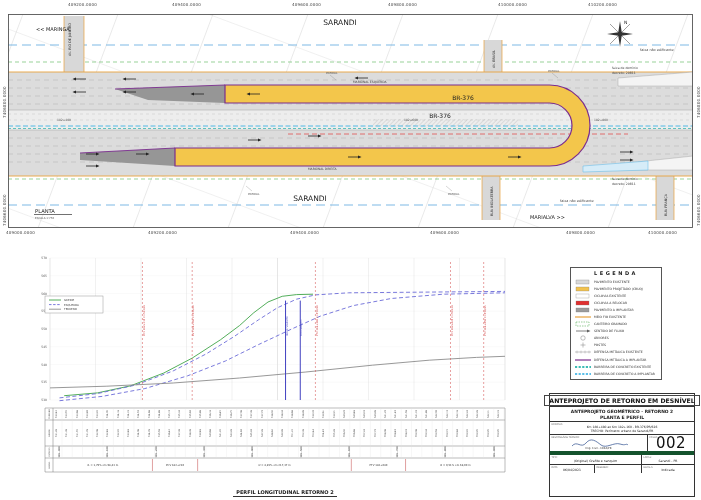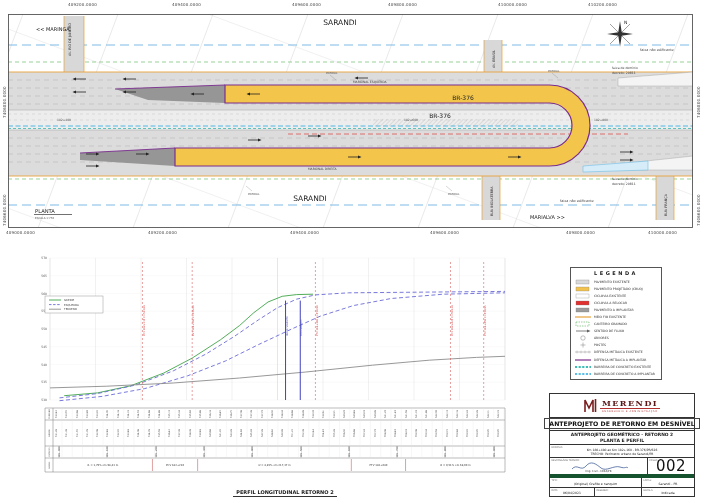--- a/index.html
+++ b/index.html
@@ -548,30 +548,20 @@
         <div class="legend-item">
           <svg width="16" height="6" viewBox="0 0 16 6">
             <line x1="0" y1="3" x2="16" y2="3" stroke="#29ABE2" stroke-width="1.7" stroke-dasharray="2.2 1.4"></line>
           </svg>
           <span class="legend-label">BARREIRA DE CONCRETO A IMPLANTAR</span>
         </div>
       </div>
   </div>
 
   <div class="titleblock">
-    <div class="tb-logo">
-      <svg width="13" height="15" viewBox="0 0 13 15" style="position:static">
-        <path d="M1 14 L1 2 L5 10 L9 2 L9 14" fill="none" stroke="#7A1F1F" stroke-width="1.6"></path>
-        <line x1="11.5" y1="1" x2="11.5" y2="14" stroke="#7A1F1F" stroke-width="1.6"></line>
-      </svg>
-      <div class="tb-logo-textcol">
-        <div class="tb-logo-name">MERENDI</div>
-        <div class="tb-logo-sub">ENGENHARIA E ADMINISTRAÇÃO</div>
-      </div>
-    </div>
     <div class="tb-title">
       <span>ANTEPROJETO DE RETORNO EM DESNÍVEL</span>
     </div>
     <div class="tb-sub">
       <div class="s1">ANTEPROJETO GEOMÉTRICO - RETORNO 2</div>
       <div class="s2">PLANTA E PERFIL</div>
     </div>
     <div class="tb-rodovia">
       <div class="microlabel">RODOVIA:</div>
       <div class="r1">Km 180+480 ao Km 182+160 - BR-376/PR/626</div>

